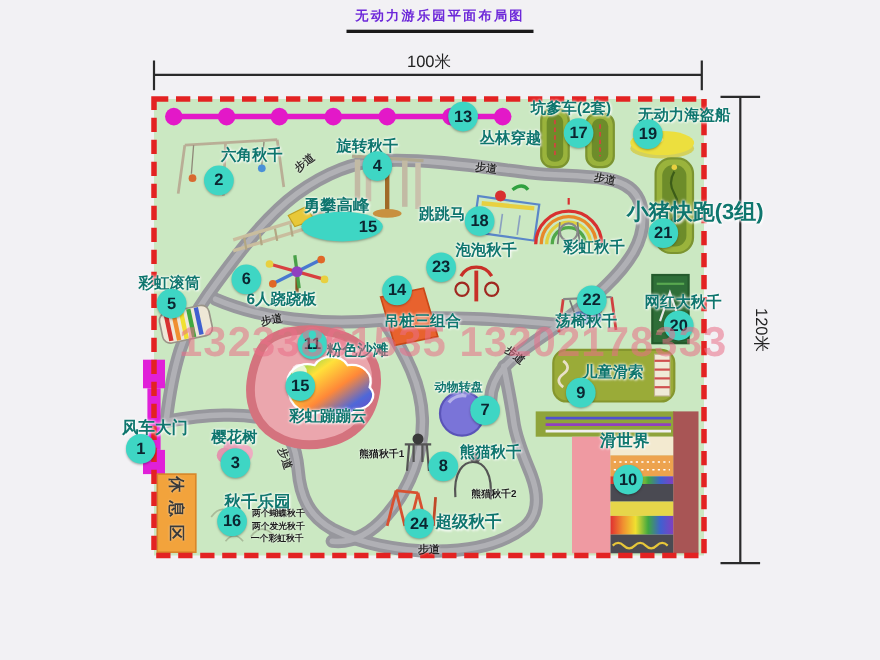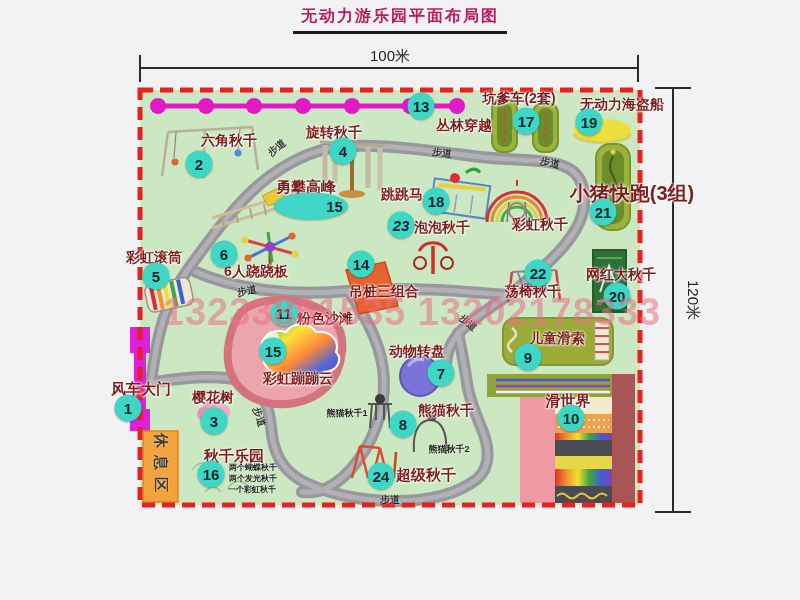--- a/index.html
+++ b/index.html
@@ -3,33 +3,33 @@
 <meta charset="utf-8">
 <style>
   html,body{margin:0;padding:0;}
   .stage{
     position:relative; width:800px; height:600px; overflow:hidden;
     background:#f2f1f4;
     font-family:"Liberation Sans","DejaVu Sans",sans-serif;
   }
   .page-title{
     position:absolute; top:6px; left:50%; transform:translateX(-50%);
-    font-size:16px; font-weight:bold; color:#be185d; letter-spacing:2px;
+    font-size:12px; font-weight:bold; color:#6d28d9; letter-spacing:2px;
     padding:0 8px 4px; border-bottom:3px solid #1a1a1a; white-space:nowrap; z-index:6;
   }
   .dim-label{
     position:absolute; font-size:15px; color:#222; white-space:nowrap;
     transform:translate(-50%,-50%); z-index:6;
   }
   .dim-label.vert{ transform:translate(-50%,-50%) rotate(90deg); }
   svg.art{ position:absolute; left:0; top:0; z-index:1; }
   .dyn-layer{ position:absolute; inset:0; z-index:3; pointer-events:none; }
   .map-label{
     position:absolute; transform:translate(-50%,-50%);
-    font-weight:bold; color:#7f1d1d; white-space:nowrap;
+    font-weight:bold; color:#0f766e; white-space:nowrap;
     text-shadow:0 0 3px rgba(255,255,255,.95),0 0 2px rgba(255,255,255,.9),1px 1px 2px rgba(255,255,255,.8);
   }
   .badge{
     position:absolute; width:27px; height:27px; border-radius:50%;
     background:#3ed6c4; color:#0b2530; font-weight:bold; font-size:15px;
     display:flex; align-items:center; justify-content:center;
     transform:translate(-50%,-50%); box-shadow:0 1px 2px rgba(0,0,0,.3);
   }
   .walk-label{
     position:absolute; font-size:10px; font-weight:bold; color:#474747;
@@ -322,28 +322,28 @@
       <div class="map-label" style="left: 229px; top: 141px; font-size: 14px;">六角秋千</div>
       <div class="badge" style="left: 199px; top: 164px;">2</div>
       <div class="map-label" style="left: 213px; top: 398px; font-size: 14px;">樱花树</div>
       <div class="badge" style="left: 214px; top: 421px;">3</div>
       <div class="map-label" style="left: 334px; top: 133px; font-size: 14px;">旋转秋千</div>
       <div class="badge" style="left: 343px; top: 151px;">4</div>
       <div class="map-label" style="left: 154px; top: 258px; font-size: 14px;">彩虹滚筒</div>
       <div class="badge" style="left: 156px; top: 276px;">5</div>
       <div class="map-label" style="left: 256px; top: 272px; font-size: 14px;">6人跷跷板</div>
       <div class="badge" style="left: 224px; top: 254px;">6</div>
-      <div class="map-label" style="left: 417px; top: 352px; font-size: 14px;">动物转盘</div>
+      <div class="map-label" style="left: 417px; top: 352px; font-size: 11px;">动物转盘</div>
       <div class="badge" style="left: 441px; top: 373px;">7</div>
       <div class="map-label" style="left: 446px; top: 411px; font-size: 14px;">熊猫秋千</div>
       <div class="badge" style="left: 403px; top: 424px;">8</div>
       <div class="map-label" style="left: 557px; top: 339px; font-size: 14px;">儿童滑索</div>
       <div class="badge" style="left: 528px; top: 357px;">9</div>
       <div class="map-label" style="left: 556px; top: 401px; font-size: 15px; padding-left: 24px;">滑世界</div>
-      <div class="badge" style="left: 571px; top: 418px;">10</div>
+      <div class="badge" style="left: 571px; top: 436px;">10</div>
       <div class="map-label" style="left: 325px; top: 319px; font-size: 14px;">粉色沙滩</div>
       <div class="badge" style="left: 284px; top: 313px;">11</div>
       <div class="map-label" style="left: 298px; top: 379px; font-size: 14px;">彩虹蹦蹦云</div>
       <div class="badge" style="left: 273px; top: 351px;">15</div>
       <div class="map-label" style="left: 464px; top: 126px; font-size: 14px;">丛林穿越</div>
       <div class="badge" style="left: 421px; top: 106px;">13</div>
       <div class="map-label" style="left: 384px; top: 292px; font-size: 14px;">吊桩三组合</div>
       <div class="badge" style="left: 361px; top: 264px;">14</div>
       <div class="map-label" style="left: 306px; top: 187px; font-size: 15px;">勇攀高峰</div>
       <div class="badge" style="left: 311px; top: 206px; padding-left: 47px;">15</div>
@@ -355,21 +355,21 @@
       <div class="badge" style="left: 436px; top: 201px;">18</div>
       <div class="map-label" style="left: 622px; top: 105px; font-size: 14px;">无动力海盗船</div>
       <div class="badge" style="left: 589px; top: 122px;">19</div>
       <div class="map-label" style="left: 621px; top: 275px; font-size: 14px;">网红大秋千</div>
       <div class="badge" style="left: 617px; top: 296px;">20</div>
       <div class="map-label" style="left: 632px; top: 193px; font-size: 20px;">小猪快跑(3组)</div>
       <div class="badge" style="left: 603px; top: 212px;">21</div>
       <div class="map-label" style="left: 509px; top: 292px; font-size: 14px; padding-left: 48px;">荡椅秋千</div>
       <div class="badge" style="left: 538px; top: 273px;">22</div>
       <div class="map-label" style="left: 442px; top: 228px; font-size: 14px;">泡泡秋千</div>
-      <div class="badge" style="left: 401px; top: 225px; font-style: italic;">23</div>
+      <div class="badge" style="left: 401px; top: 243px;">23</div>
       <div class="map-label" style="left: 426px; top: 475px; font-size: 15px;">超级秋千</div>
       <div class="badge" style="left: 381px; top: 476px;">24</div>
       <div class="map-label" style="left: 540px; top: 225px; font-size: 14px;">彩虹秋千</div>
       <div class="sub-label" style="left: 347px; top: 413px; font-size: 9px;">熊猫秋千1</div>
       <div class="sub-label" style="left: 449px; top: 449px; font-size: 9px;">熊猫秋千2</div>
       <div class="sub-label" style="left: 253px; top: 467px; font-size: 8px;">两个蝴蝶秋千</div>
       <div class="sub-label" style="left: 253px; top: 478px; font-size: 8px;">两个发光秋千</div>
       <div class="sub-label" style="left: 252px; top: 489px; font-size: 8px;">一个彩虹秋千</div>
       <div class="sub-label walk-label" style="left: 277px; top: 148px; font-size: 10px; transform: translate(-50%, -50%) rotate(-38deg);">步道</div>
       <div class="sub-label walk-label" style="left: 442px; top: 153px; font-size: 10px; transform: translate(-50%, -50%) rotate(8deg);">步道</div>

